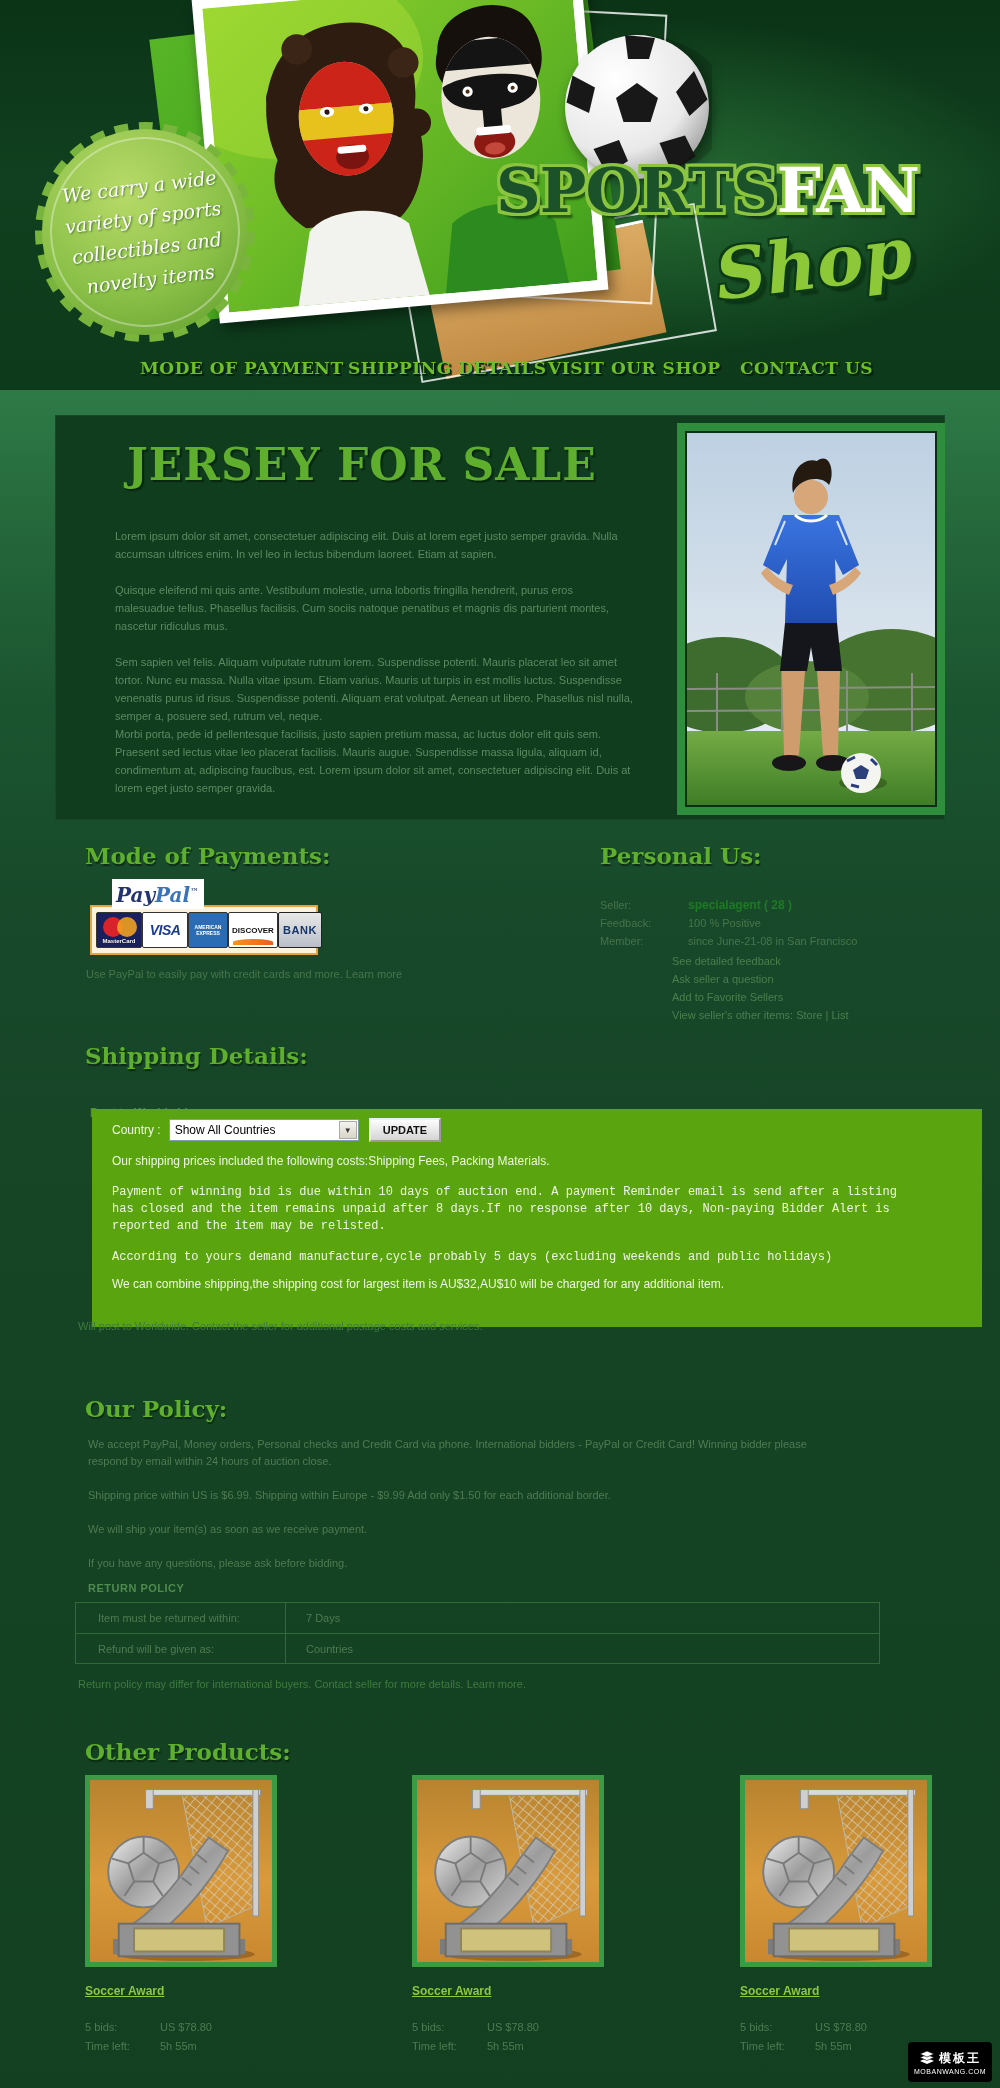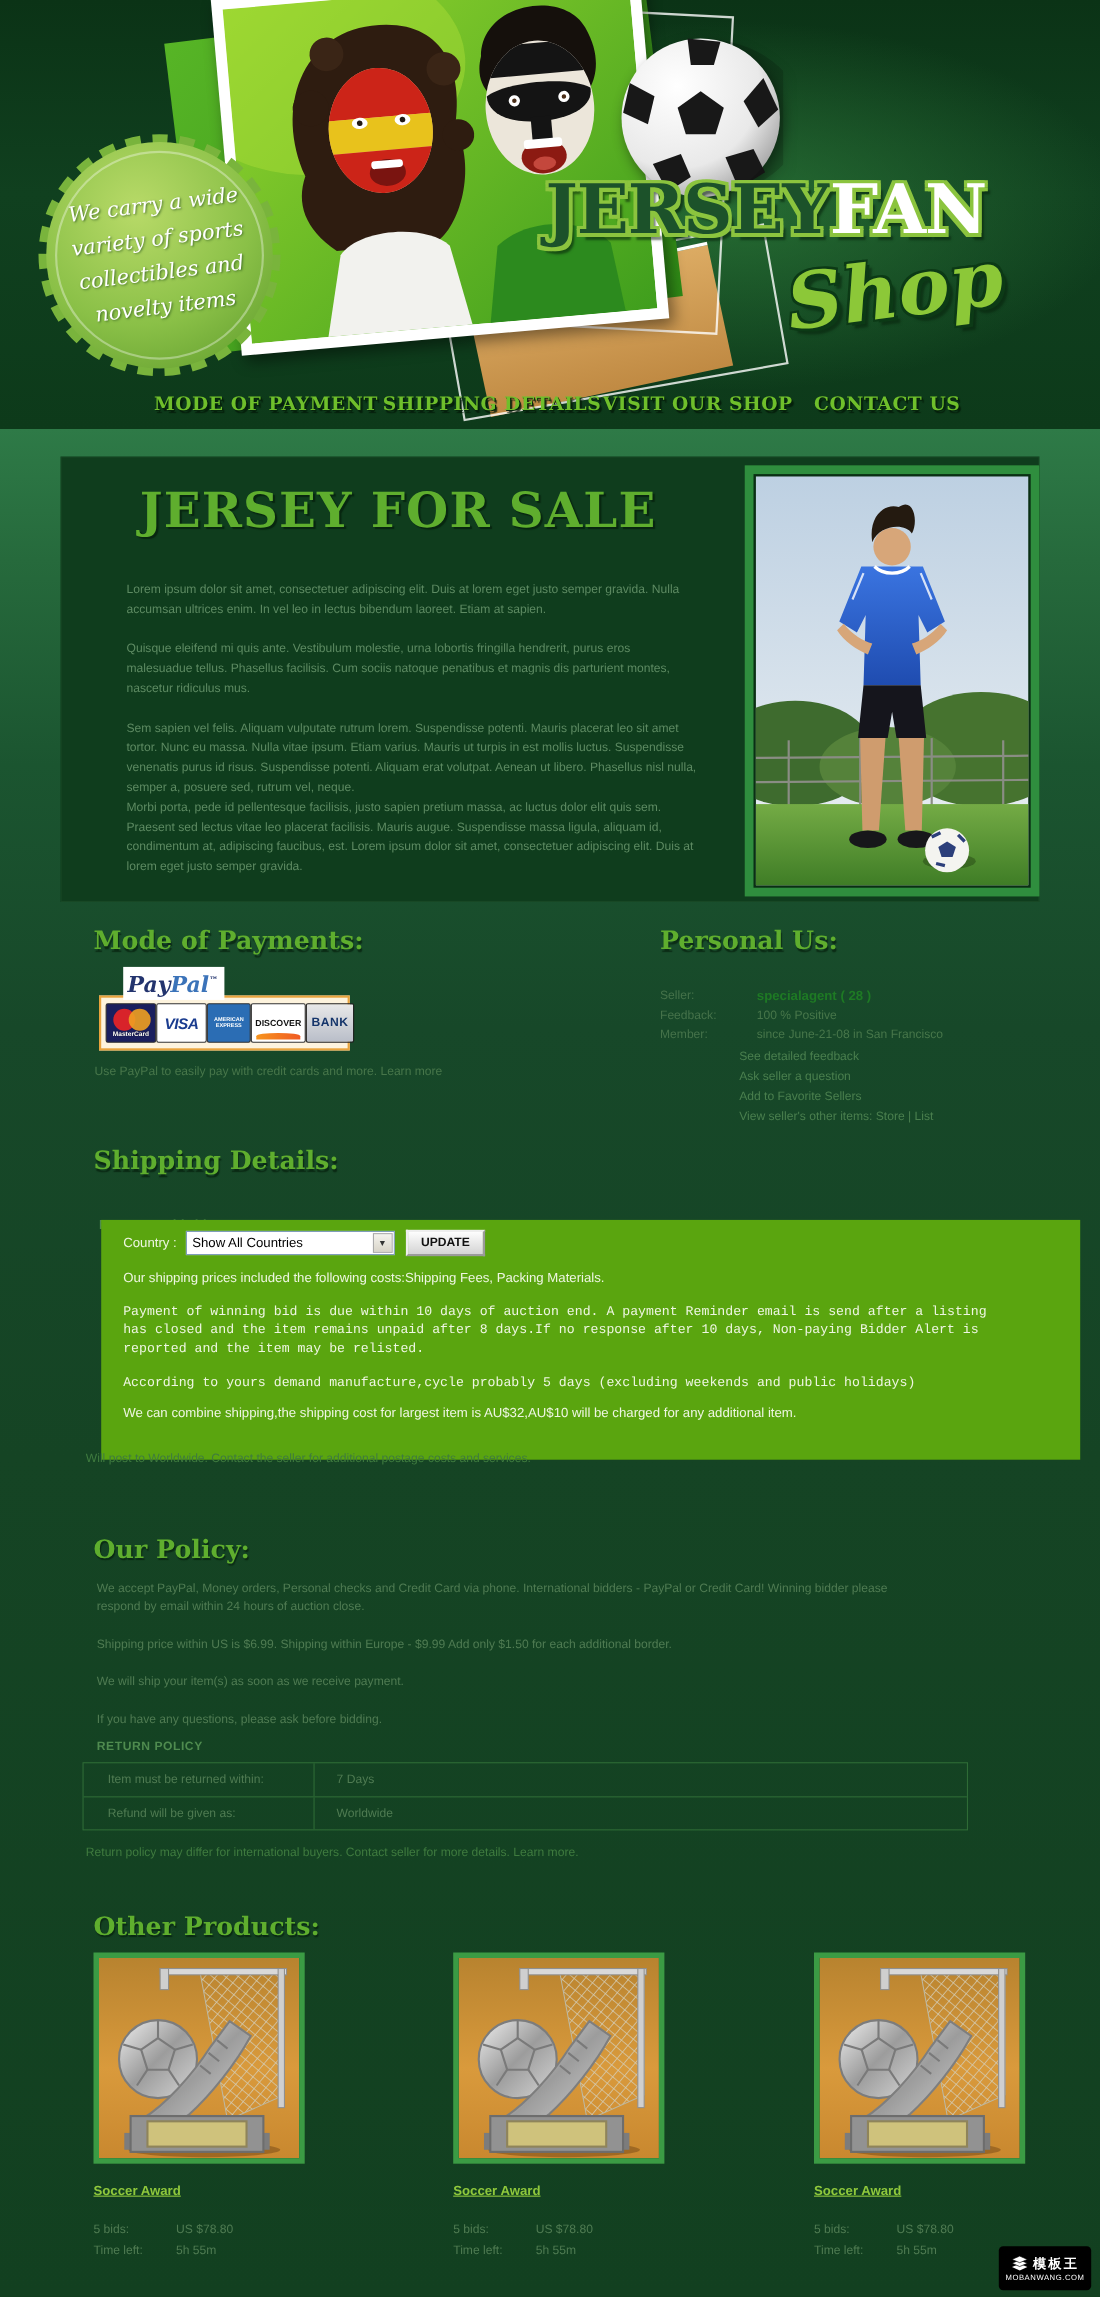--- a/index.html
+++ b/index.html
@@ -277,21 +277,21 @@
       </svg>
       <div class="badge-text">
         <div>We carry a wide</div>
         <div>variety of sports</div>
         <div>collectibles and</div>
         <div>novelty items</div>
       </div>
     </div>
 
     <div class="logo">
-      <span class="sports">JERSEY</span><span class="fan">FAN</span>
+      <span class="sports">SPORTS</span><span class="fan">FAN</span>
     </div>
     <div class="logo-shop">Shop</div>
 
     <div class="nav">
       <a style="left:140px">MODE OF PAYMENT</a>
       <a style="left:348px">SHIPPING DETAILS</a>
       <a style="left:548px">VISIT OUR SHOP</a>
       <a style="left:740px">CONTACT US</a>
     </div>
   </div>
@@ -415,21 +415,21 @@
       <p>If you have any questions, please ask before bidding.</p>
     </div>
     <div class="return-head">RETURN POLICY</div>
     <div class="rtable">
       <div class="trow">
         <div class="tl">Item must be returned within:</div>
         <div class="tv">7 Days</div>
       </div>
       <div class="trow">
         <div class="tl">Refund will be given as:</div>
-        <div class="tv">Worldwide</div>
+        <div class="tv">Countries</div>
       </div>
     </div>
     <div class="policy-note">Return policy may differ for international buyers. Contact seller for more details. Learn more.</div>
 
     <div class="h2" style="left:85px; top:1348px;">Other Products:</div>
 
     <div class="card" style="left:85px">
       <svg viewBox="0 0 190 190">
         <polygon points="96,14 176,14 176,130 122,154" fill="url(#netPat)" stroke="#bdb8a2" stroke-width="1"></polygon>
         <rect x="58" y="10" width="120" height="6" fill="#d9d9d9" stroke="#8f8f8f" stroke-width="1"></rect>

